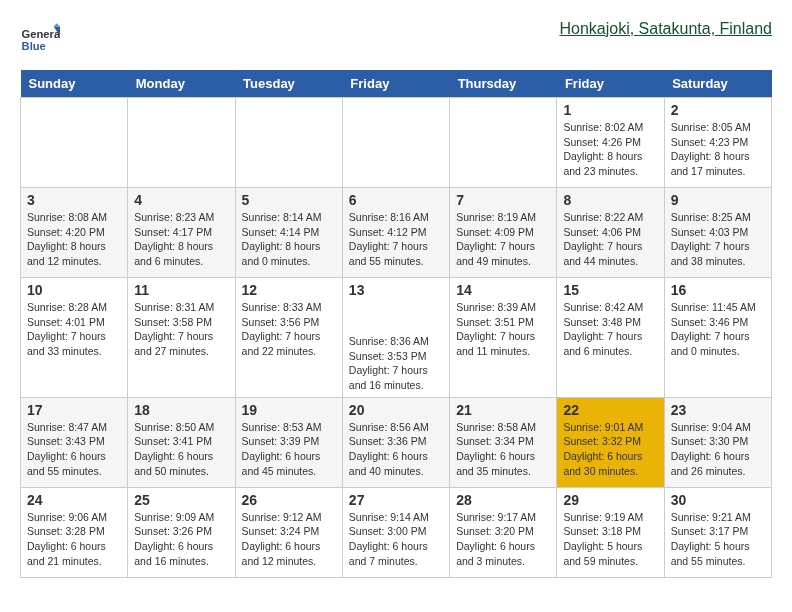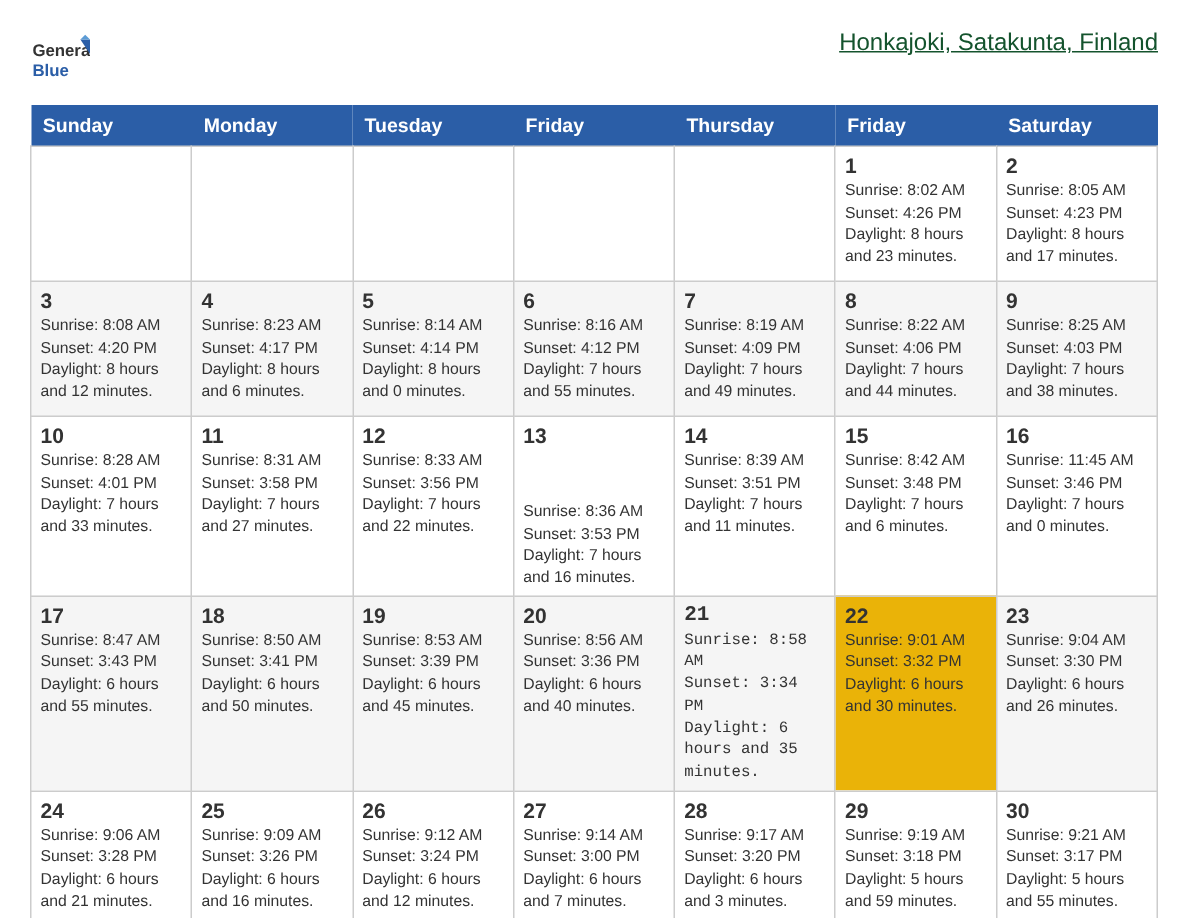--- a/index.html
+++ b/index.html
@@ -236,21 +236,21 @@
           <div class="day-info" style="white-space: pre-line;">Sunrise: 8:53 AM
 Sunset: 3:39 PM
 Daylight: 6 hours and 45 minutes.</div>
         </td>
         <td style="background: rgb(245, 245, 245);">
           <span class="day-number">20</span>
           <div class="day-info" style="white-space: pre-line;">Sunrise: 8:56 AM
 Sunset: 3:36 PM
 Daylight: 6 hours and 40 minutes.</div>
         </td>
-        <td style="background: rgb(245, 245, 245); font-family: Liberation Mono, monospace;">
+        <td style="background: rgb(245, 245, 245);">
           <span class="day-number">21</span>
           <div class="day-info" style="white-space: pre-line;">Sunrise: 8:58 AM
 Sunset: 3:34 PM
 Daylight: 6 hours and 35 minutes.</div>
         </td>
         <td style="background: #eab308;">
           <span class="day-number">22</span>
           <div class="day-info" style="white-space: pre-line;">Sunrise: 9:01 AM
 Sunset: 3:32 PM
 Daylight: 6 hours and 30 minutes.</div>

